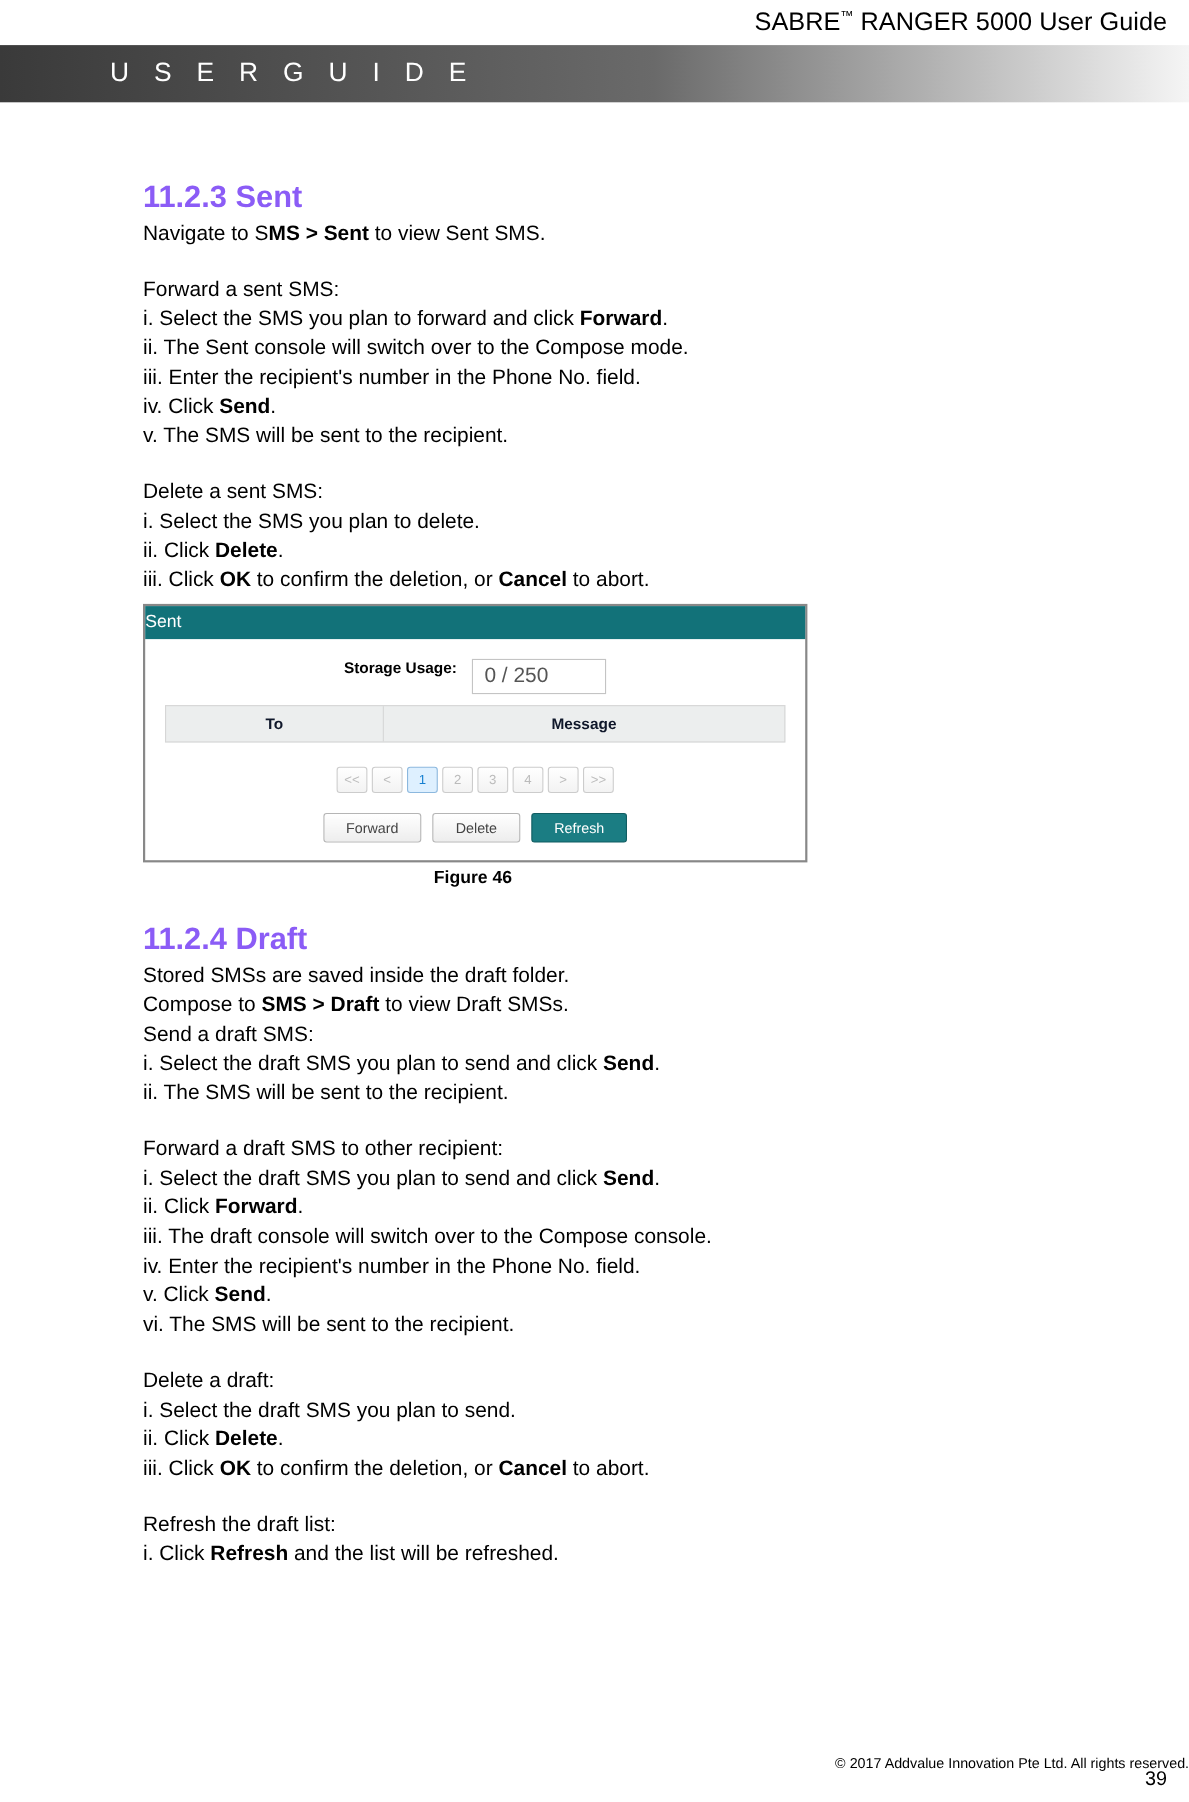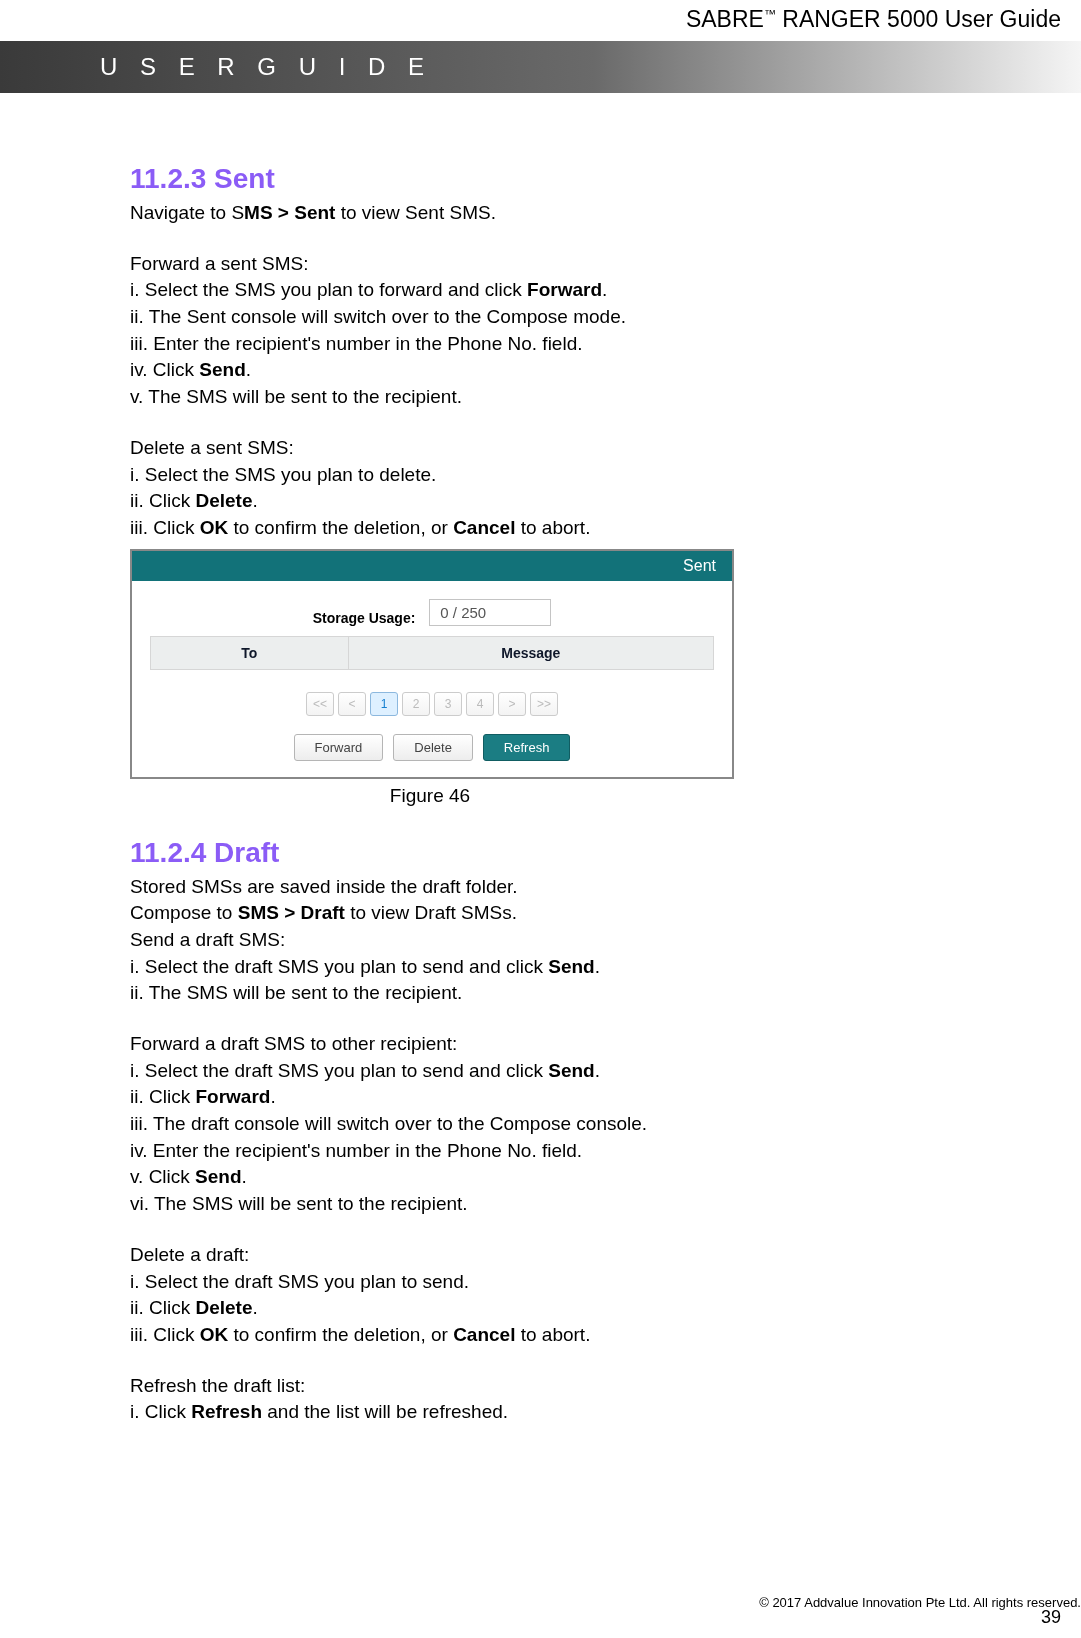--- a/index.html
+++ b/index.html
@@ -58,40 +58,40 @@
   
   .shot {
     border: 2px solid #888;
     width: 600px;
     margin: 8px 0 4px 0;
     background: #fff;
   }
   .shot-title {
     background: #127279;
     color: #fff;
-    text-align: right;
+    text-align: left;
     font-size: 16px;
-    padding: 6px 16px;
+    padding: 6px 0;
   }
   .shot-body { padding: 12px 18px 16px 18px; }
   .storage-row {
     display: flex;
-    align-items: flex-end;
+    align-items: flex-start;
     justify-content: center;
     margin: 6px 0 10px 0;
     font-size: 14px;
   }
   .storage-label { font-weight: bold; margin-right: 14px; }
   .storage-box {
     border: 1px solid #c4c4c4;
     padding: 4px 10px;
     min-width: 100px;
     background: #fff;
     color: #555;
-    font-size: 15px;
+    font-size: 19px;
   }
   .cols {
     display: flex;
     background: #eceeee;
     border: 1px solid #d6d6d6;
   }
   .cols .col {
     text-align: center;
     font-weight: bold;
     font-size: 14px;
@@ -135,22 +135,22 @@
     padding: 5px 20px;
     border-radius: 3px;
   }
   .sh-btn.primary {
     background: #1b7d83;
     border-color: #115d62;
     color: #fff;
   }
   .figure-cap {
     text-align: center;
-    font-weight: normal;
-    font-size: 19px;
+    font-weight: bold;
+    font-size: 16px;
     margin: 6px 0 30px 0;
     width: 600px;
   }
   .footer {
     position: absolute;
     bottom: 28px;
     width: 100%;
     text-align: right;
     font-size: 13px;
   }

